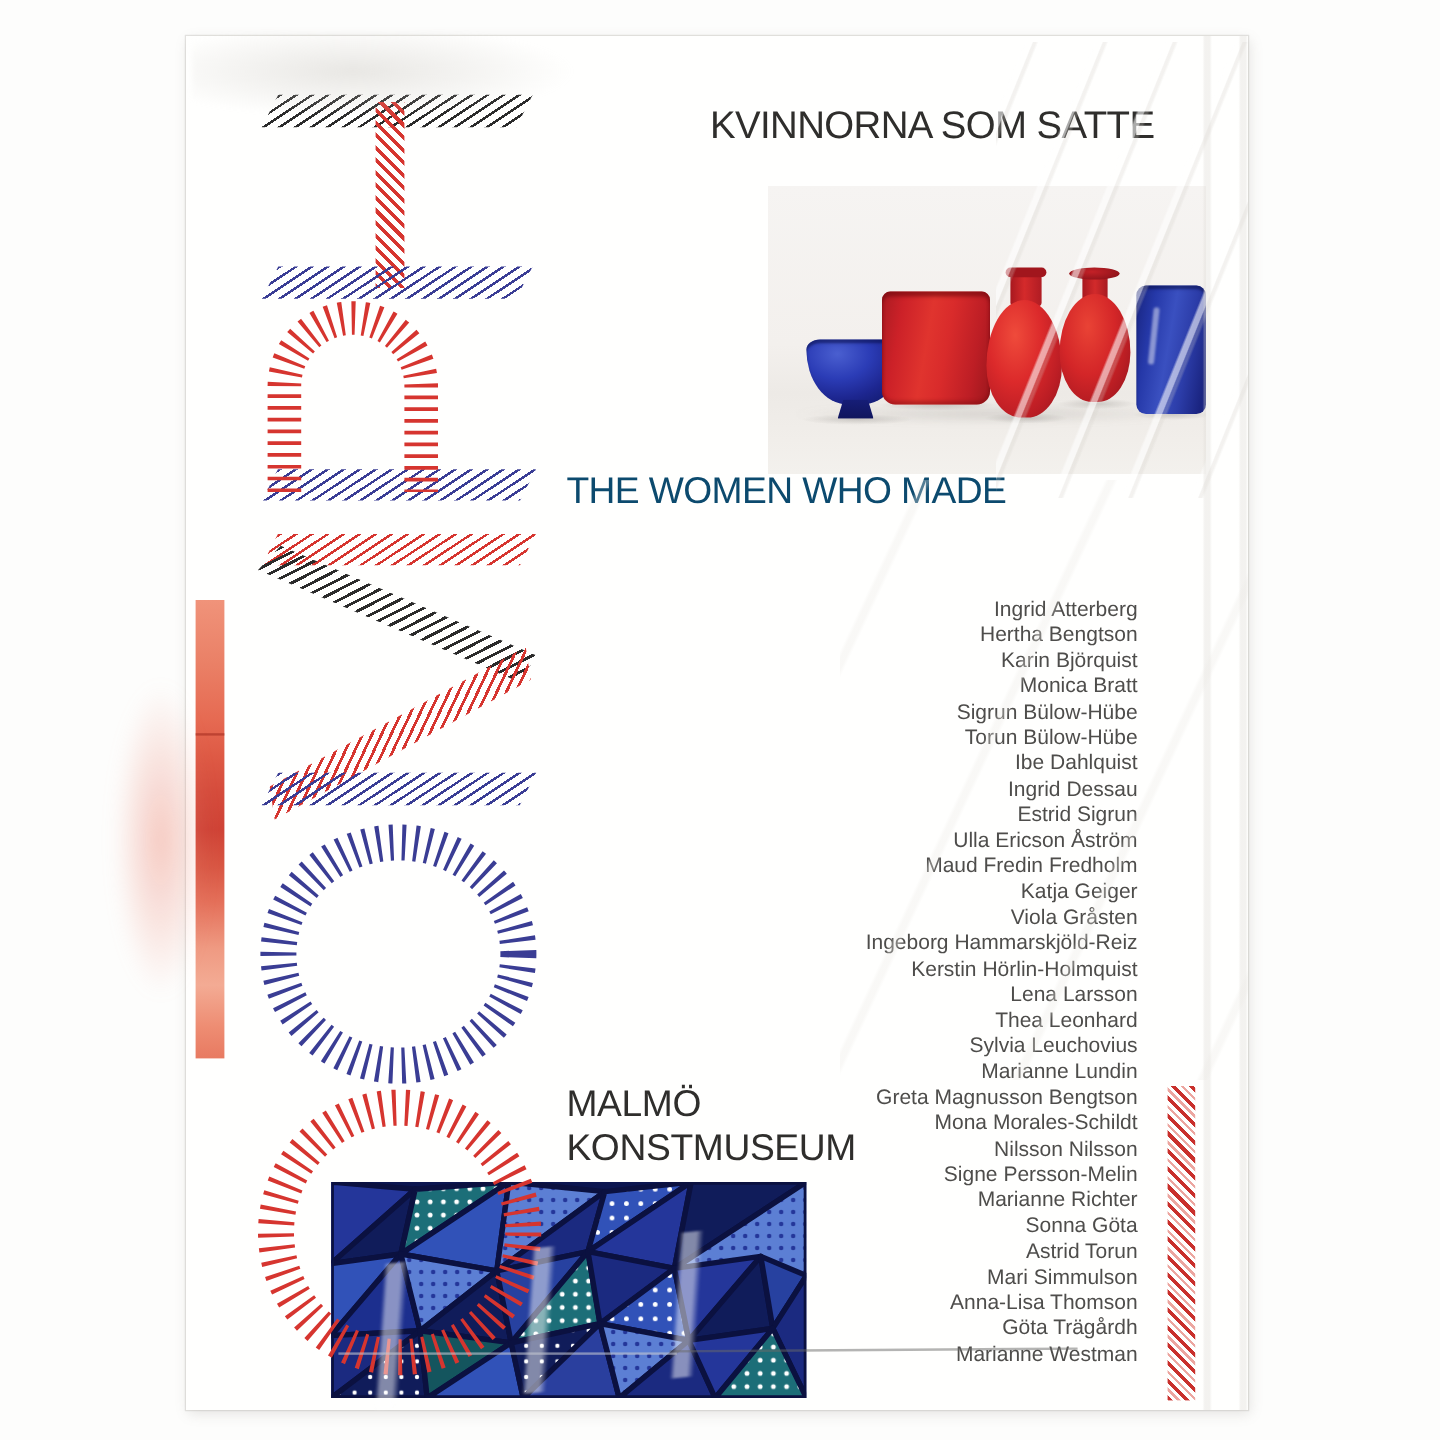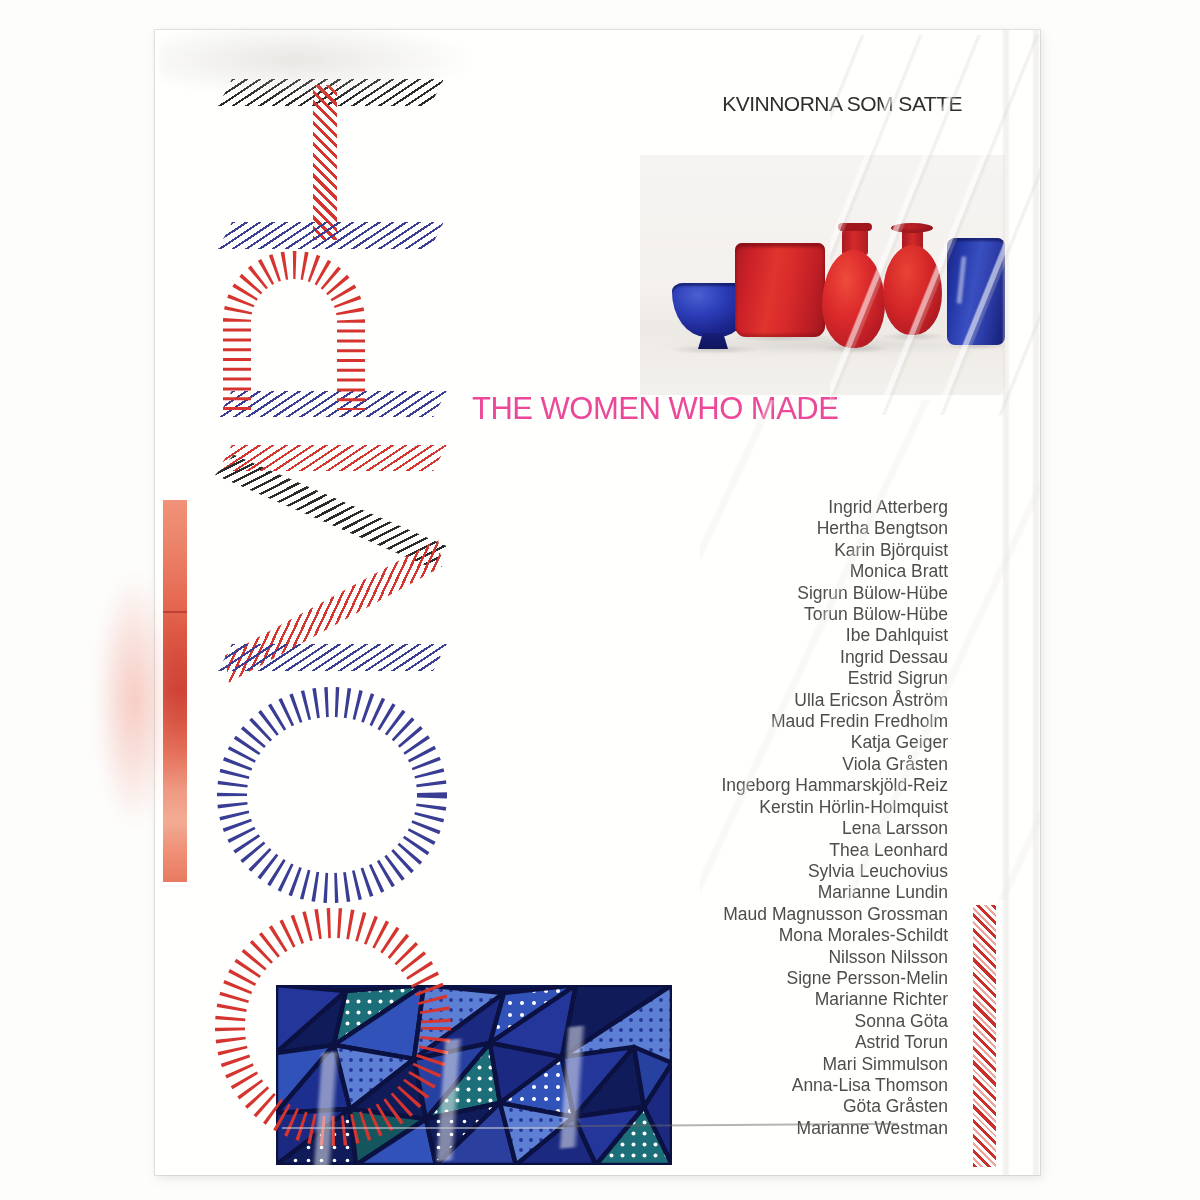--- a/index.html
+++ b/index.html
@@ -51,25 +51,25 @@
   
   .red-col-br{
     left:818px;top:875px;width:23px;height:262px;
     background:repeating-linear-gradient(45deg,#c9302c 0 3px,rgba(0,0,0,0) 3px 5.6px,
       rgba(233,150,143,.85) 5.6px 7.6px,rgba(0,0,0,0) 7.6px 10.4px);
   }
 
   
   .t-swedish{
     right:78px;top:55px;text-align:right;
-    font-size:21px;line-height:38px;letter-spacing:-.5px;color:#2f2e2c;font-weight:400;margin-left:16px;
+    font-size:32px;line-height:38px;letter-spacing:-.5px;color:#2f2e2c;font-weight:400;margin-left:16px;
   }
   .t-english{
     left:317px;top:360px;text-align:left;
-    font-size:31px;line-height:37px;letter-spacing:-.5px;color:#ec4899;font-weight:400;
+    font-size:31px;line-height:37px;letter-spacing:-.5px;color:#0c4a6e;font-weight:400;
   }
   .t-museum{
     left:317px;top:871px;text-align:left;
     font-size:31px;line-height:37px;letter-spacing:-.3px;color:#2f2e2c;font-weight:400;
   }
   .names{
     right:92px;top:467px;text-align:right;color:#4e4d4b;
     font-size:17.5px;line-height:21.4px;font-weight:400;
   }
 
@@ -215,43 +215,47 @@
       <div class="name">Kerstin Hörlin-Holmquist</div>
 
       <div class="name">Lena Larsson</div>
 
       <div class="name">Thea Leonhard</div>
 
       <div class="name">Sylvia Leuchovius</div>
 
       <div class="name">Marianne Lundin</div>
 
-      <div class="name">Maud Magnusson Grossman</div>
+      <div class="name">Greta Magnusson Bengtson</div>
 
       <div class="name">Mona Morales-Schildt</div>
 
       <div class="name">Nilsson Nilsson</div>
 
       <div class="name">Signe Persson-Melin</div>
 
       <div class="name">Marianne Richter</div>
 
       <div class="name">Sonna Göta</div>
 
       <div class="name">Astrid Torun</div>
 
       <div class="name">Mari Simmulson</div>
 
       <div class="name">Anna-Lisa Thomson</div>
 
-      <div class="name">Göta Gråsten</div>
+      <div class="name">Göta Trägårdh</div>
 
       <div class="name">Marianne Westman</div>
     </div>
 
+  <div class="abs t-museum">
+    <div>MALMÖ</div>
+    <div>KONSTMUSEUM</div>
+  </div>
 
   <div class="abs mosaic">
     <svg width="396" height="180" viewBox="0 0 396 180">
       <defs>
         <pattern id="wdteal" width="11" height="11" patternUnits="userSpaceOnUse">
             <rect width="11" height="11" fill="#1c6e78"></rect>
             <circle cx="5.5" cy="5.5" r="2" fill="#ffffff"></circle>
           </pattern>
         <pattern id="bdlight" width="10" height="10" patternUnits="userSpaceOnUse">
             <rect width="10" height="10" fill="#5c7fd4"></rect>

